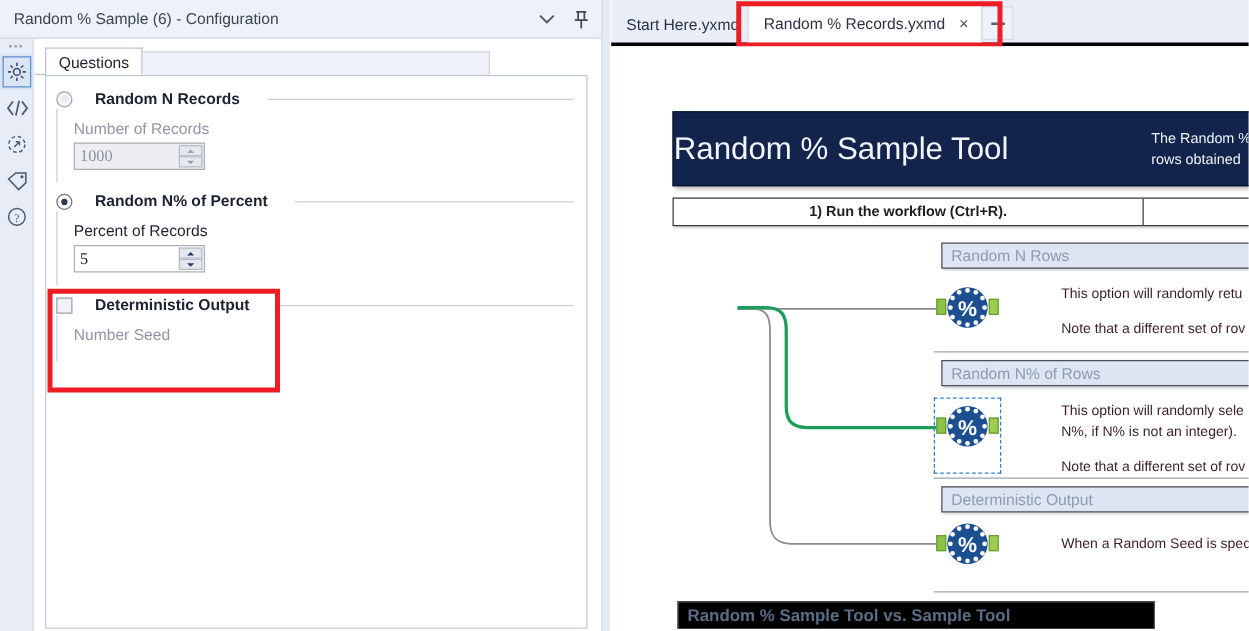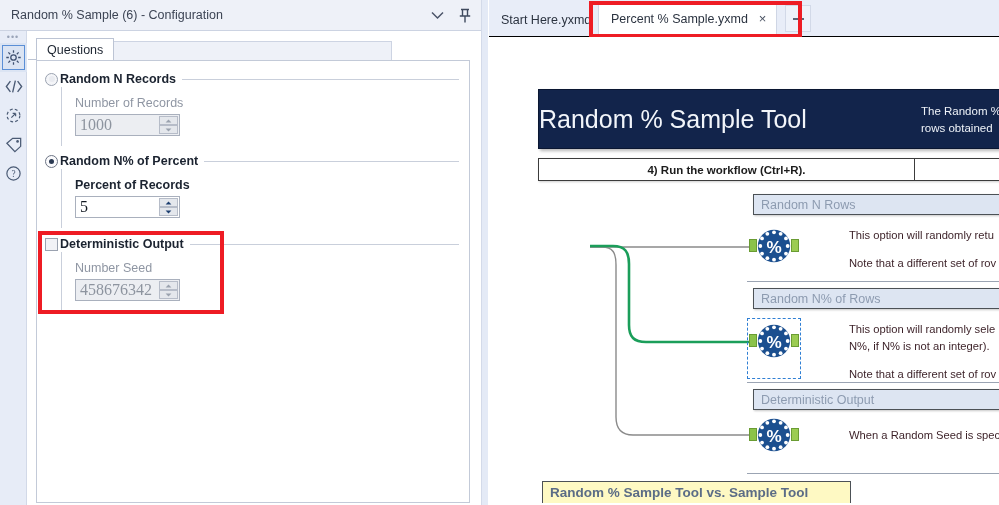--- a/index.html
+++ b/index.html
@@ -81,49 +81,49 @@
 
   
   .cfg-form {
     position: absolute; left: 36px; top: 60px; width: 434px; height: 443px;
     background: #ffffff;
     border: 1px solid #c3cad8;
   }
 
   .group { position: absolute; left: 8px; }
   .group-head {
-    display: flex; align-items: center; gap: 2px;
+    display: flex; align-items: center; gap: 18px;
     height: 16px;
   }
   .group-label {
     font-size: 12.5px; font-weight: bold; color: #1b2330;
     white-space: nowrap;
   }
   .group-rule {
     flex: 1; height: 1px; background: #c9cfdb; margin-left: 4px;
   }
   .group-body {
-    margin-left: 16px; padding-left: 13px; padding-top: 9px;
+    margin-left: 0; padding-left: 13px; padding-top: 9px;
     border-left: 1px solid #c9cfdb;
     padding-bottom: 10px;
   }
   .field-label {
     font-size: 12.5px; color: #8f96a3; margin-bottom: 4px;
   }
-  .field-label.on { color: #1b2330; font-weight: bold; }
+  .field-label.on { color: #1b2330; font-weight: normal; }
 
   .spin {
     position: relative; width: 105px; height: 22px;
     border: 1px solid #a9b0bd;
     background: #eceef2;
     display: flex; align-items: center;
   }
   .spin.enabled { background: #ffffff; }
   .spin-val {
-    padding-left: 4px; font-size: 16px; color: #8d949f;
+    padding-left: 4px; font-size: 13px; color: #8d949f;
     font-family: "Liberation Serif", serif;
   }
   .spin.enabled .spin-val { color: #111820; }
   .spin-btns {
     position: absolute; right: 1px; top: 1px; width: 19px; height: 18px;
     display: flex; flex-direction: column;
   }
   .spin-btn {
     flex: 1; background: #e4e7ec;
     border: 1px solid #b6bcc8;
@@ -168,21 +168,21 @@
   }
 
   
   .doc-panel {
     position: absolute; left: 489px; top: 0; width: 510px; height: 505px;
     background: #ffffff;
   }
   .doc-tabbar {
     position: absolute; left: 0; top: 0; width: 510px; height: 37px;
     background: #e8edf8;
-    border-bottom: 1px solid #000000;
+    border-bottom: 3px solid #000000;
   }
   .doc-tab {
     position: absolute; top: 2px; height: 35px;
     display: flex; align-items: center; gap: 11px;
     padding: 0 10px 0 12px;
     font-size: 12.5px; color: #2b3340;
     white-space: nowrap;
   }
   .doc-tab.inactive { left: 0; }
   .doc-tab.active {
@@ -271,22 +271,22 @@
     border: 1px dashed #2f7fd4;
     background: rgba(255,255,255,0);
   }
   .port {
     position: absolute; width: 8px; height: 13px;
     background: #8bc34a; border: 1px solid #6a9c33;
   }
   .port-out { background: #9ccc52; }
 
   .bottom-label {
-    position: absolute; left: 53px; top: 444px; width: 309px; height: 22px;
-    background: #fef9c3;
+    position: absolute; left: 53px; top: 444px; width: 382px; height: 22px;
+    background: #000000;
     border: 1px solid #4c5156;
     border-bottom: none;
     display: flex; align-items: center;
     padding-left: 7px;
     font-size: 13.5px; font-weight: bold; color: #5b6c86;
     white-space: nowrap;
   }
   svg { overflow: visible; }
 </style>
 </head>
@@ -412,73 +412,58 @@
       </div>
 
       <div class="group" style="top:175px; width:414px;">
         <div class="group-head">
           <div class="checkbox"></div>
           <div class="group-label">Deterministic Output</div>
           <div class="group-rule"></div>
         </div>
         <div class="group-body">
           <div class="field-label">Number Seed</div>
-          <div class="spin">
-            <div class="spin-val">458676342</div>
-            <div class="spin-btns">
-              <div class="spin-btn">
-                <svg width="7" height="4" viewBox="0 0 7 4">
-                    <path d="M3.5 0.6 L6.4 3.4 H0.6 Z" fill="#9aa2ae"></path>
-                  </svg>
-              </div>
-              <div class="spin-btn">
-                <svg width="7" height="4" viewBox="0 0 7 4">
-                    <path d="M3.5 3.4 L0.6 0.6 H6.4 Z" fill="#9aa2ae"></path>
-                  </svg>
-              </div>
-            </div>
-          </div>
         </div>
       </div>
 
     </div>
 
     <div class="redbox" style="left:38px; top:231px; width:186px; height:83px;"></div>
   </div>
 
   <div class="gutter"></div>
 
   <div class="doc-panel">
 
     <div class="doc-tabbar">
       <div class="doc-tab inactive">
         <span>Start Here.yxmd</span>
         <span class="tab-x">×</span>
       </div>
       <div class="doc-tab active">
-        <span>Percent % Sample.yxmd</span>
+        <span>Random % Records.yxmd</span>
         <span class="tab-x">×</span>
       </div>
       <div class="newtab-btn">
         <span></span>
       </div>
     </div>
 
     <div class="redbox" style="left:100px; top:1px; width:213px; height:37px;"></div>
 
     <div class="doc-body">
 
       <div class="banner">
         <div class="banner-title">Random % Sample Tool</div>
         <div class="banner-sub" style="white-space:pre-line;">The Random %
 rows obtained</div>
       </div>
 
       <div class="steps">
-        <div class="step s1">4) Run the workflow (Ctrl+R).</div>
+        <div class="step s1">1) Run the workflow (Ctrl+R).</div>
         <div class="step s2">2</div>
       </div>
 
       <svg style="position:absolute; left:0; top:0; width:510px; height:468px;">
 
         <path d="M 101 210 H 113 C 124 210 127 216 127 228 V 380 C 127 392 132 398 144 398 H 268" fill="none" stroke="#8a8a8a" stroke-width="1.4"></path>
 
         <path d="M 101 210 H 268" fill="none" stroke="#8a8a8a" stroke-width="1.4"></path>
 
         <path d="M 101 209 H 124 C 136 209 140 215 140 227 V 288 C 140 300 145 305 157 305 H 268" fill="none" stroke="#1b9e5a" stroke-width="2.6"></path>

